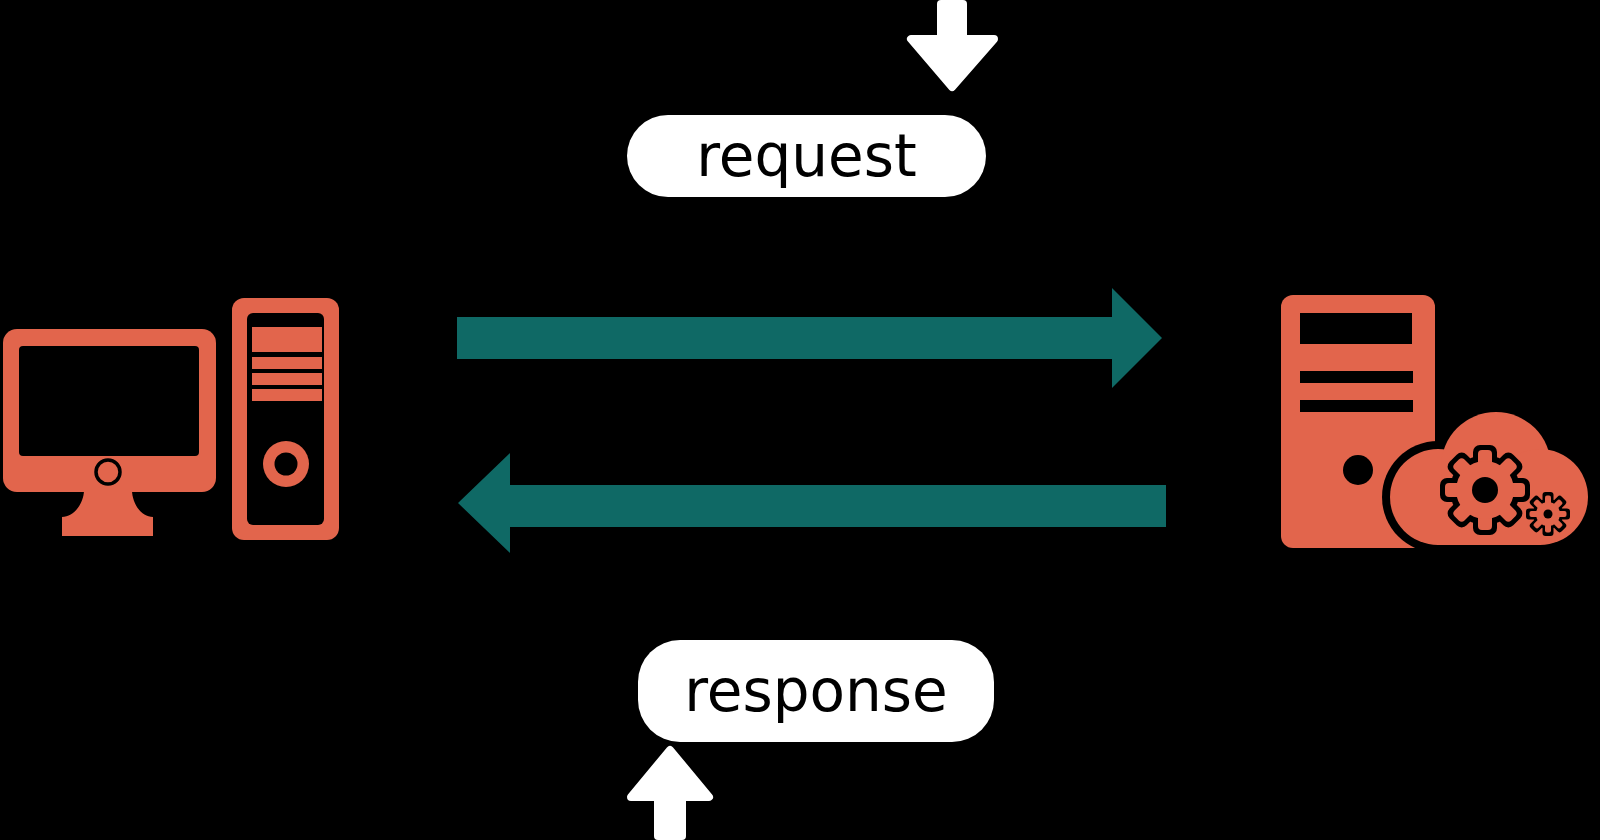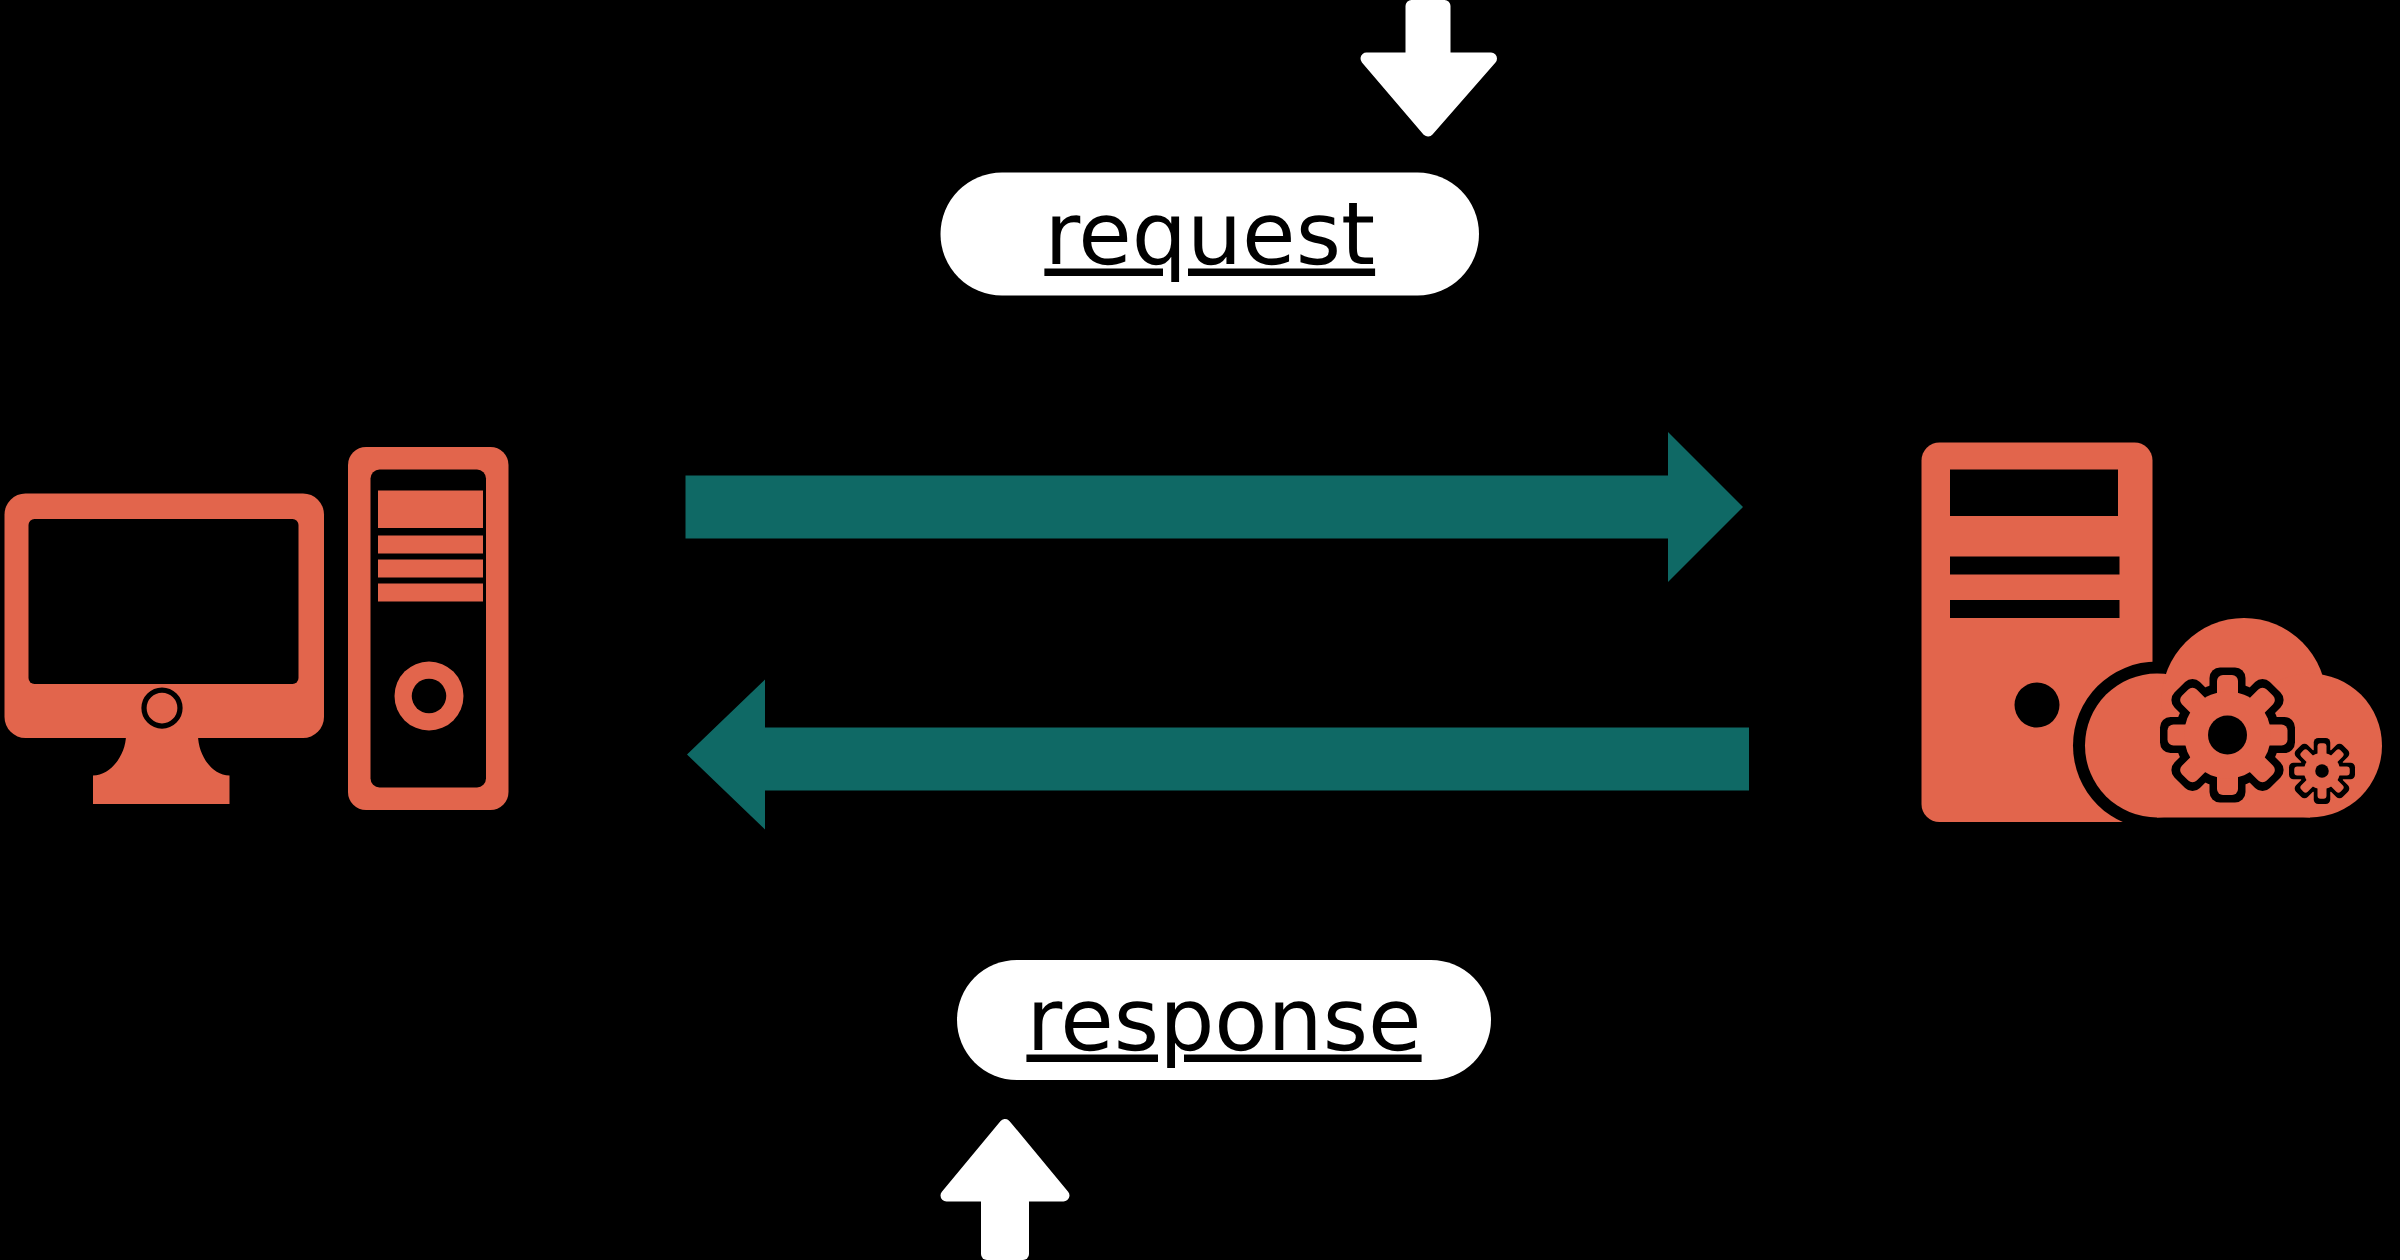--- a/index.html
+++ b/index.html
@@ -27,24 +27,23 @@
   .ws{stroke:var(--label_bg);stroke-width:8;stroke-linejoin:round;fill:var(--label_bg);}
   .ks{stroke:var(--background);stroke-width:3.5;fill:none;}
   
   .pill{
     position:absolute;
     background:var(--label_bg);
     color:var(--label_text);
     display:flex;align-items:center;justify-content:center;
     font-size:58px;line-height:1;
     letter-spacing:0px;
-    text-decoration:underline;
   }
   .pill-request{left:627px;top:115px;width:359px;height:82px;border-radius:41px;}
-  .pill-response{left:638px;top:640px;width:356px;height:80px;border-radius:42px;}
+  .pill-response{left:638px;top:640px;width:356px;height:102px;border-radius:42px;}
 </style>
 </head>
 <body>
 
 <div class="stage">
 
   <svg width="1600" height="840" viewBox="0 0 1600 840">
 
     <g>
 

